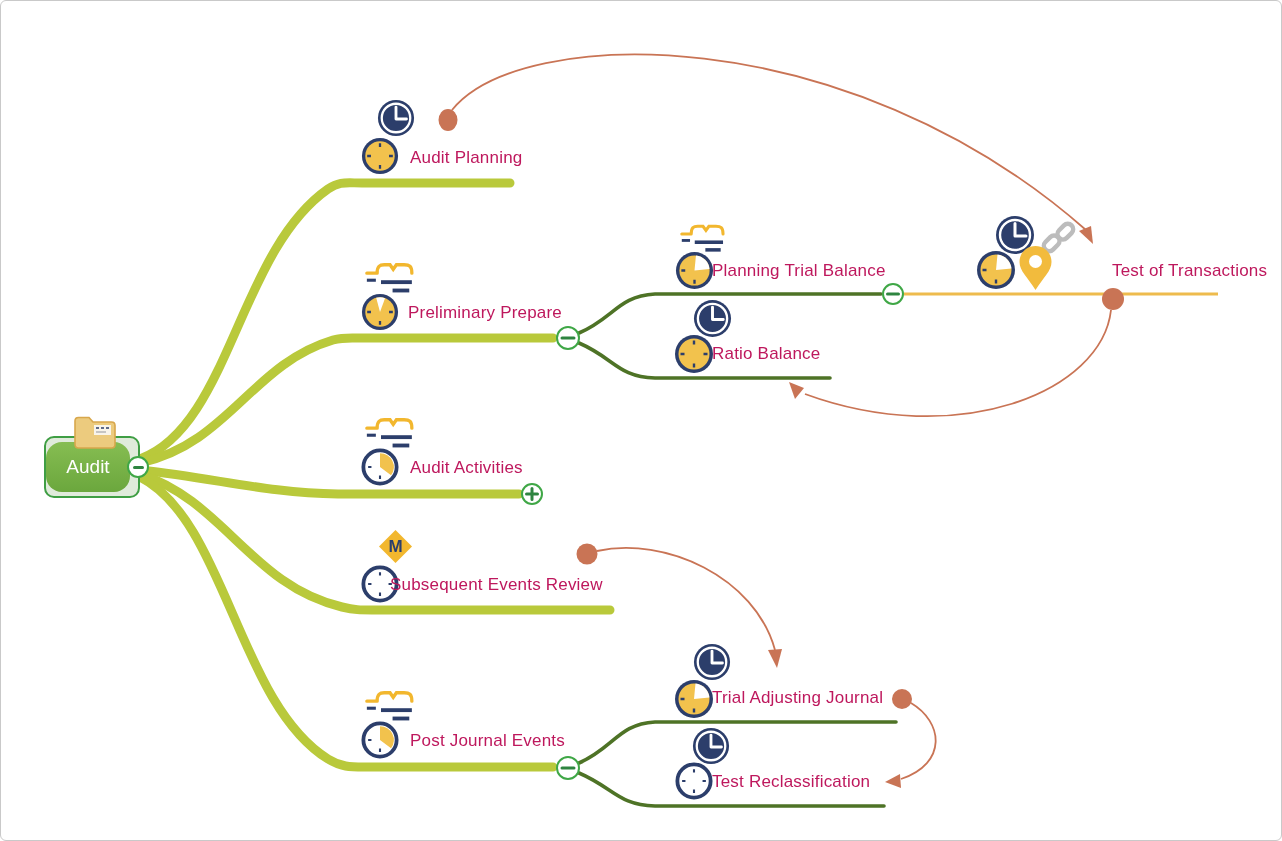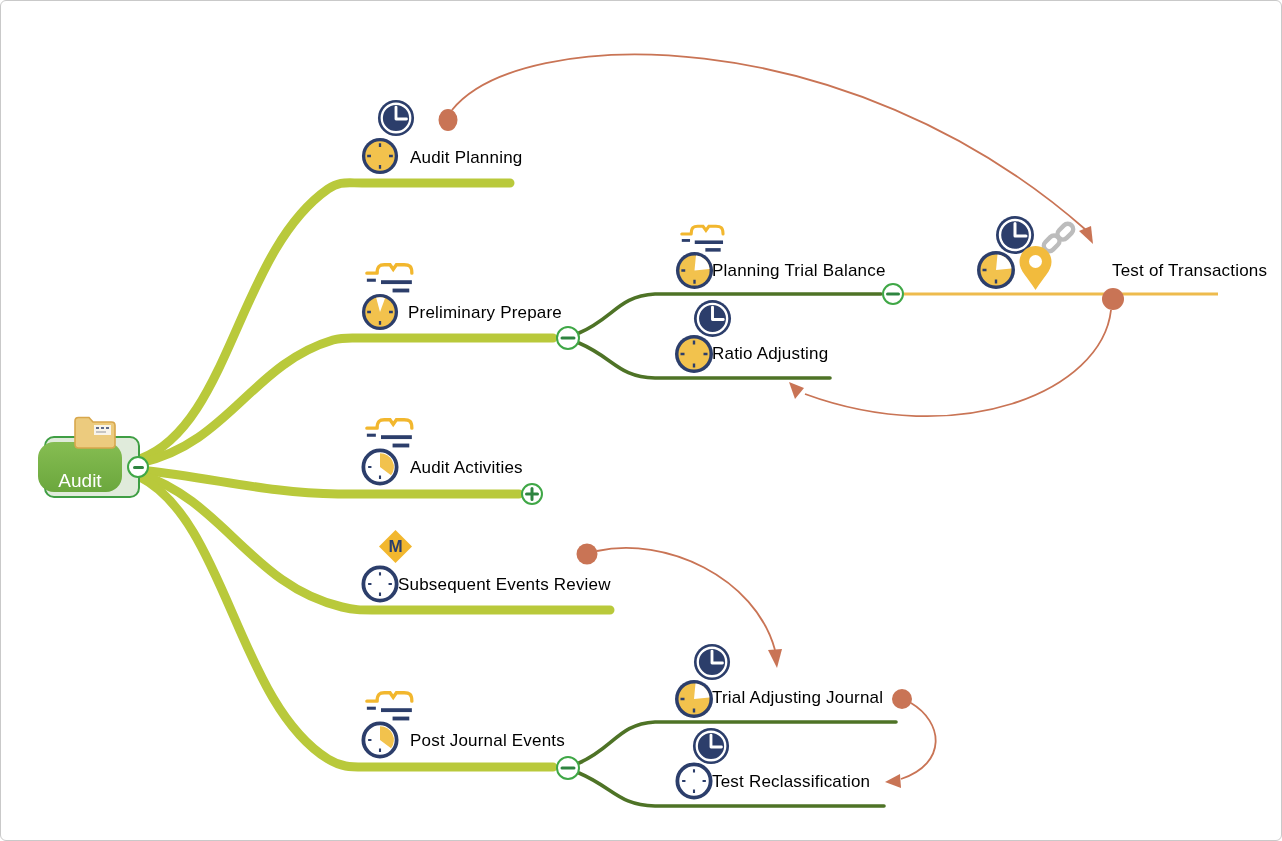--- a/index.html
+++ b/index.html
@@ -2,30 +2,30 @@
 <html><head>
 <meta charset="utf-8">
 <style>
   html,body{margin:0;padding:0;background:#fff;}
   body{width:1282px;height:841px;position:relative;font-family:"Liberation Sans",sans-serif;overflow:hidden;}
   .frame{position:absolute;inset:0;border:1px solid #c9c9c9;border-radius:6px;box-sizing:border-box;background:#fff;}
   .layer{position:absolute;left:0;top:0;width:1282px;height:841px;}
   svg.icon{position:absolute;overflow:visible;}
   .topic{
     position:absolute;transform:translateY(-50%);
-    font-size:17px;color:#000000;white-space:nowrap;letter-spacing:.2px;
+    font-size:17px;color:#be185d;white-space:nowrap;letter-spacing:.2px;
   }
   .root-outer{
     position:absolute;left:44px;top:436px;width:96px;height:62px;
     border:2px solid #3f9e44;border-radius:10px;background:#e0ebdb;box-sizing:border-box;
   }
   .root-inner{
-    position:absolute;left:38px;top:442px;width:84px;height:50px;border-radius:16px;
+    position:absolute;left:46px;top:442px;width:84px;height:50px;border-radius:16px;
     background:linear-gradient(#86bd52,#6ba73d);
-    display:flex;align-items:flex-end;justify-content:center;
+    display:flex;align-items:center;justify-content:center;
   }
   .root-label{color:#ffffff;font-size:19px;}
   .collapse-html{
     position:absolute;left:127px;top:456px;width:22px;height:22px;border-radius:50%;
     background:#fff;border:2px solid #3fa746;box-sizing:border-box;
     display:flex;align-items:center;justify-content:center;cursor:pointer;
   }
   .collapse-html .dash{width:11px;height:3px;background:#2e8540;border-radius:2px;}
   .m-letter{
     position:absolute;left:378px;top:529px;width:35px;height:35px;
@@ -231,23 +231,23 @@
     <use href="#clock-navy"></use>
   </svg>
 <svg class="icon" style="left:675px;top:762px;width:38px;height:38px">
     <use href="#clock-white"></use>
   </svg>
 
 <div class="topic" style="left:410px;top:158px">Audit Planning</div>
 <div class="topic" style="left:408px;top:313px">Preliminary Prepare</div>
 <div class="topic" style="left:712px;top:271px">Planning Trial Balance</div>
 <div class="topic" style="left:1112px;top:271px">Test of Transactions</div>
-<div class="topic" style="left:712px;top:354px">Ratio Adjusting</div>
+<div class="topic" style="left:712px;top:354px">Ratio Balance</div>
 <div class="topic" style="left:410px;top:468px">Audit Activities</div>
-<div class="topic" style="left:398px;top:585px">Subsequent Events Review</div>
+<div class="topic" style="left:390px;top:585px">Subsequent Events Review</div>
 <div class="topic" style="left:410px;top:741px">Post Journal Events</div>
 <div class="topic" style="left:712px;top:698px">Trial Adjusting Journal</div>
 <div class="topic" style="left:712px;top:782px">Test Reclassification</div>
 
 <div class="root-outer"></div>
 <div class="root-inner">
   <span class="root-label">Audit</span>
 </div>
 <svg class="icon" style="left:72px;top:412px;width:46px;height:38px">
     <use href="#folder"></use>

